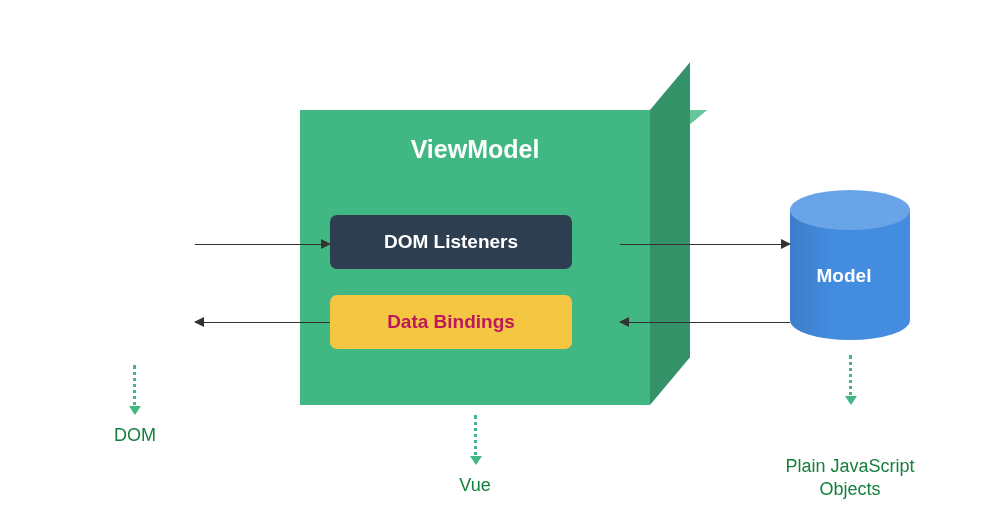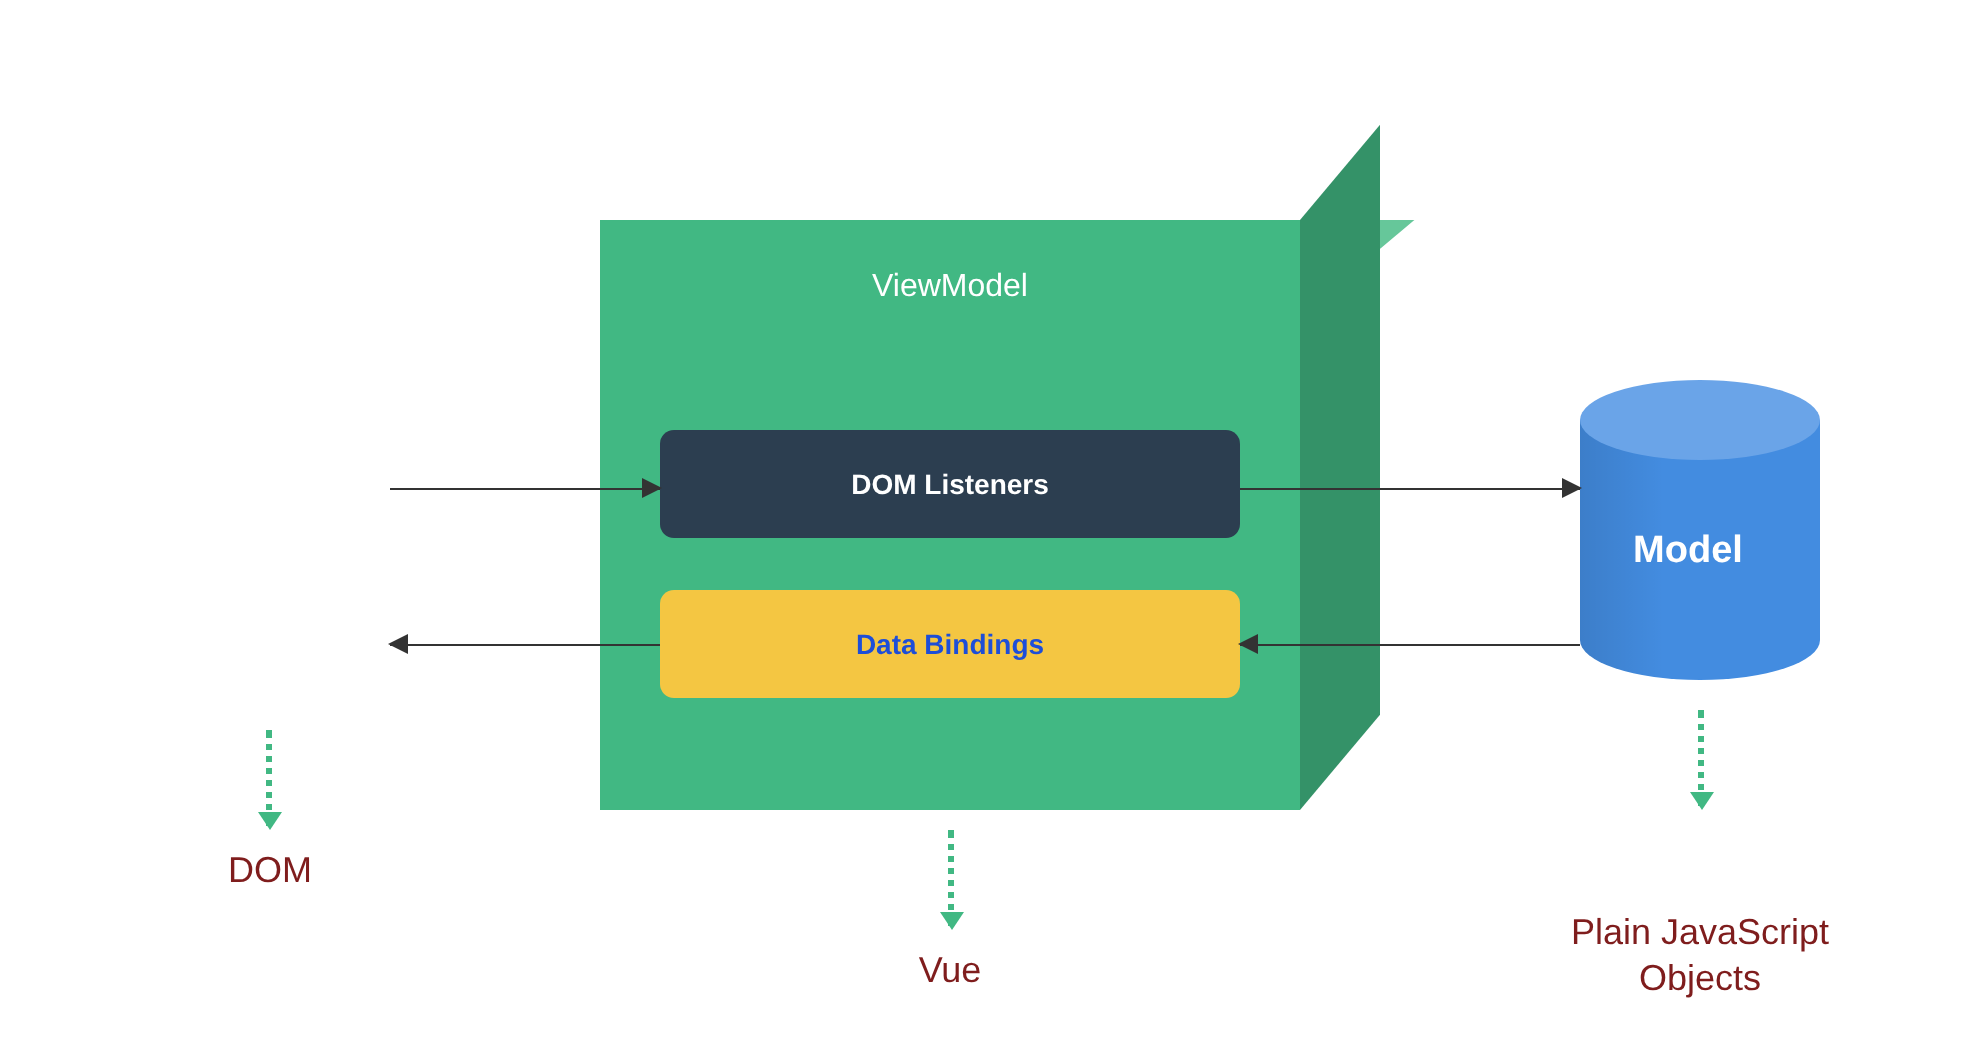--- a/index.html
+++ b/index.html
@@ -99,44 +99,44 @@
     height: 295px;
     background: var(--green);
   }
   .cube-title {
     position: absolute;
     left: 0;
     right: 0;
     top: 25px;
     text-align: center;
     color: #fff;
-    font-weight: 400;
-    font-size: 16px;
+    font-weight: 700;
+    font-size: 25px;
   }
   .box {
     position: absolute;
     left: 30px;
-    width: 290px;
+    width: 242px;
     height: 54px;
     display: flex;
     align-items: center;
     justify-content: center;
     border-radius: 7px;
     font-weight: 700;
     color: #fff;
-    font-size: 14px;
+    font-size: 19px;
   }
   .box.listeners {
     top: 105px;
     background: var(--dark-slate);
   }
   .box.bindings {
     top: 185px;
     background: var(--yellow);
-    color: #1d4ed8;
+    color: #be185d;
   }
 
   
   .cylinder {
     position: absolute;
     left: 790px;
     top: 190px;
     width: 108px;
     height: 150px;
   }
@@ -241,21 +241,21 @@
     border-color: var(--dotted) transparent transparent transparent;
   }
   .d1 { left: 133px; top: 365px; height: 48px; }
   .d2 { left: 474px; top: 415px; height: 48px; }
   .d3 { left: 849px; top: 355px; height: 48px; }
 
   .sub-label {
     position: absolute;
     text-align: center;
     font-size: 18px;
-    color: #7f1d1d;
+    color: #15803d;
   }
   .l1 { left: 75px;  top: 425px; width: 120px; }
   .l2 { left: 390px; top: 475px; width: 170px; }
   .l3 { left: 760px; top: 415px; width: 180px; line-height: 1.3; margin-top: 40px; }
 </style>
 </head>
 <body>
 
 <div class="stage">
 

